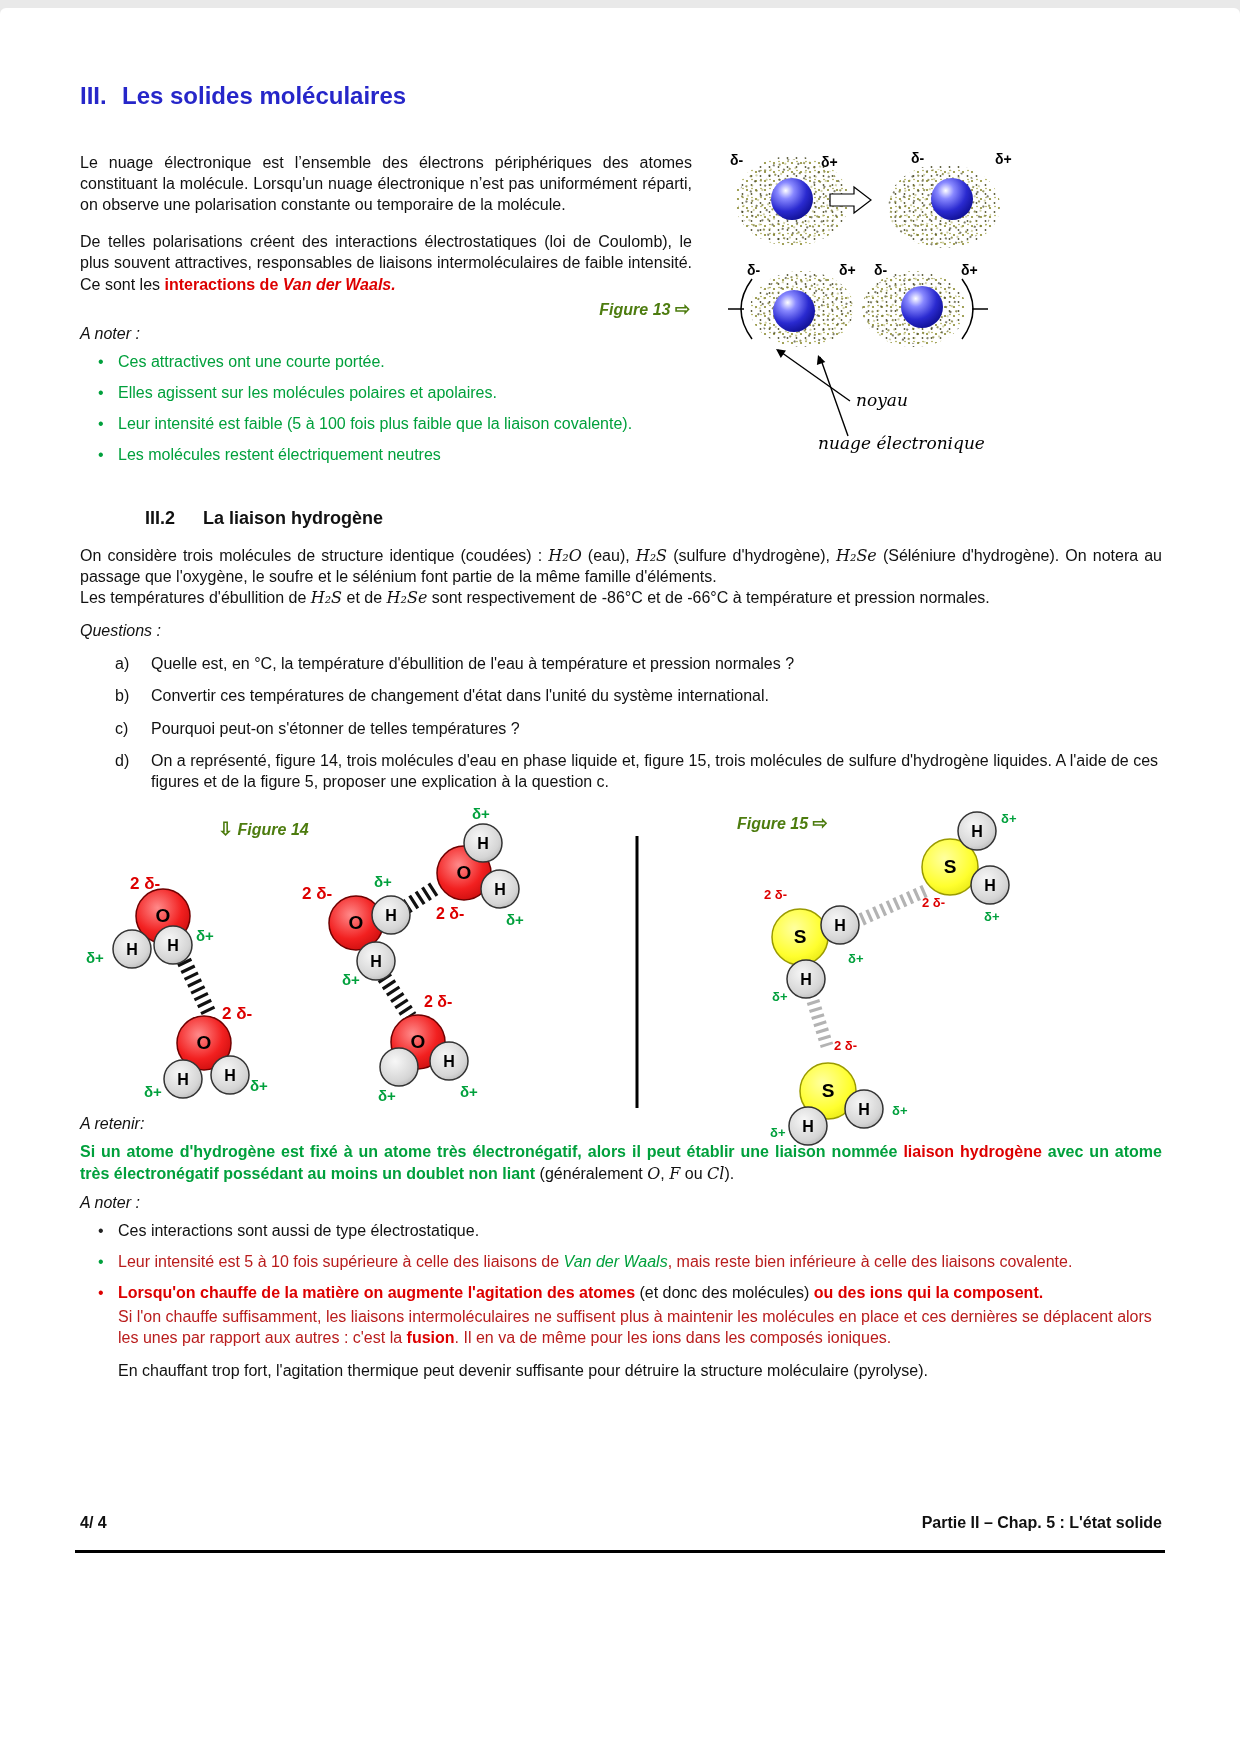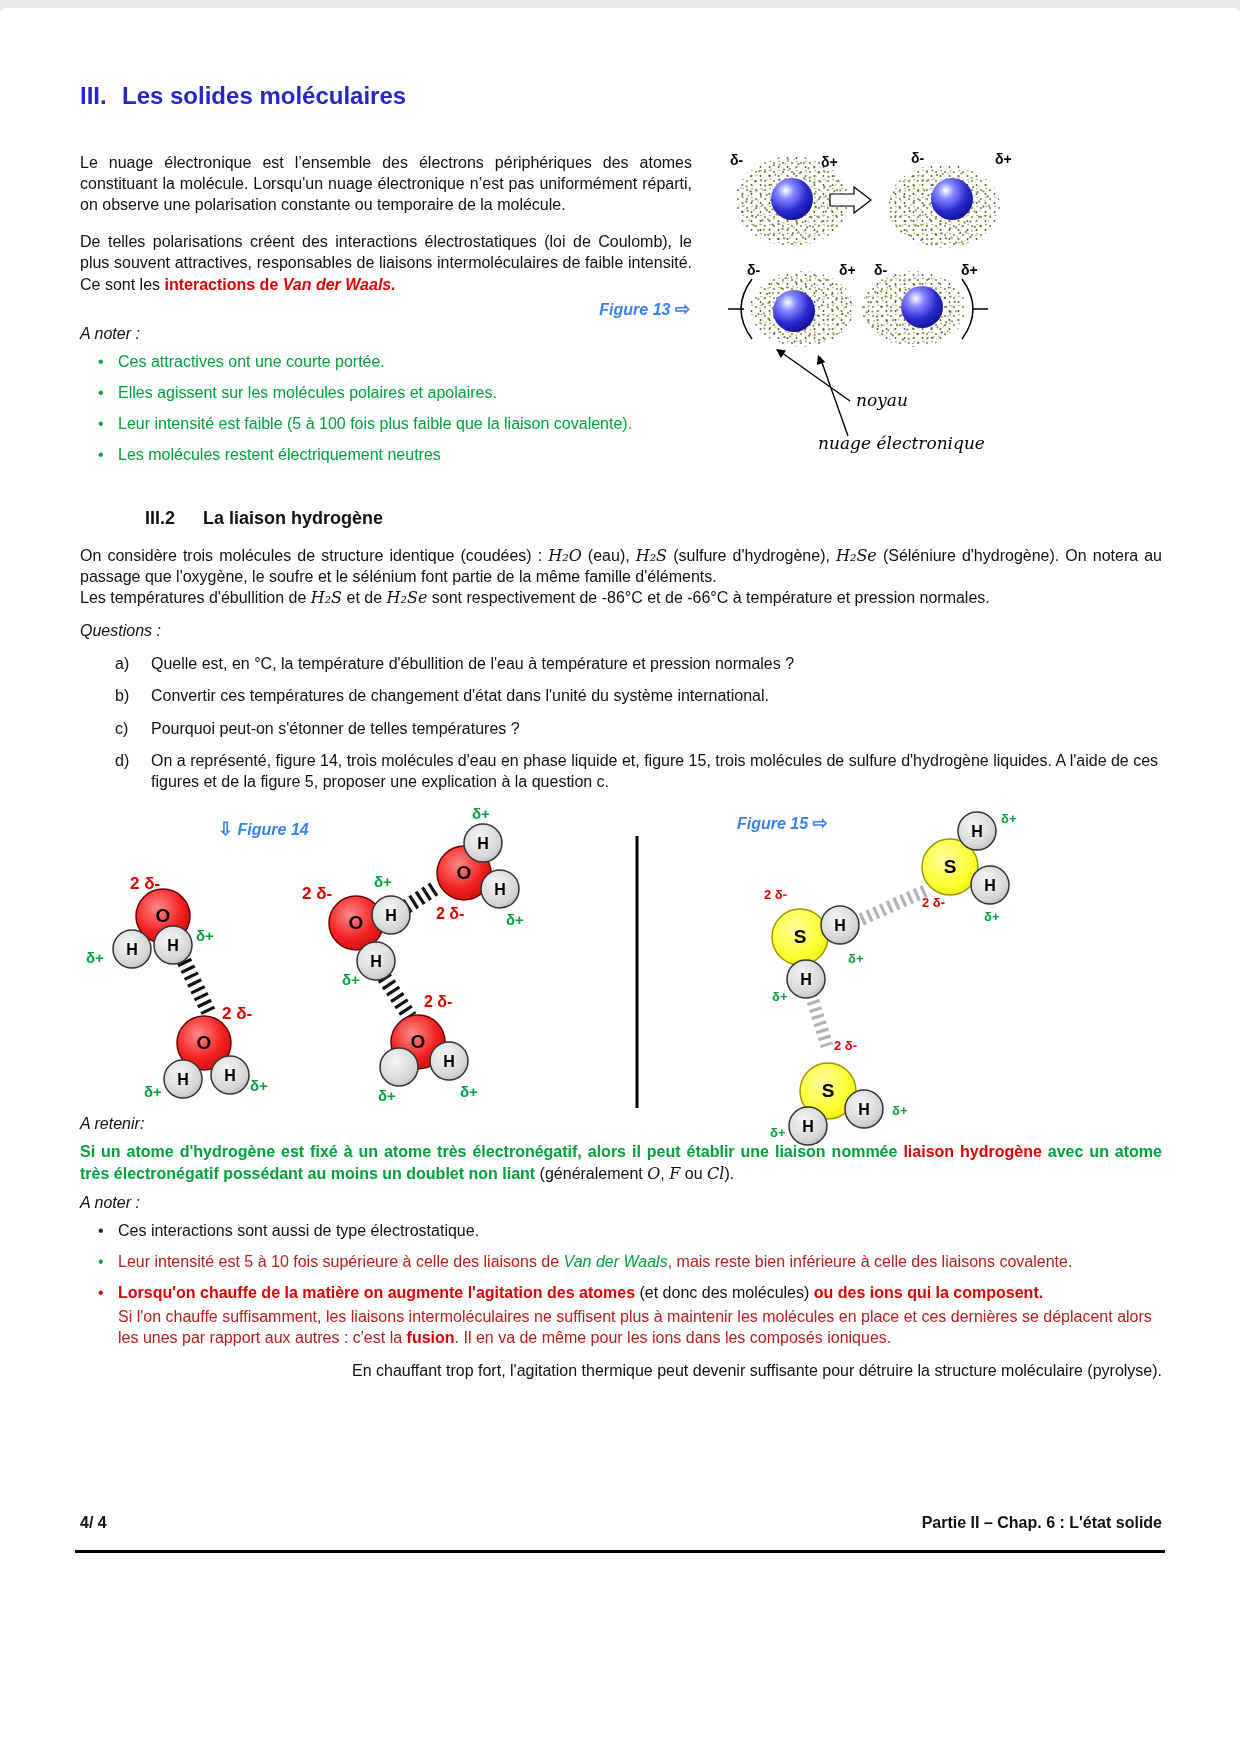--- a/index.html
+++ b/index.html
@@ -15,21 +15,21 @@
   
   .h1 { left:80px; top:74px; font-size:24px; font-weight:bold; color:#2626c9; }
   .h1 .num { display:inline-block; width:42px; }
   .sec-head { font-size:18px; font-weight:bold; color:#111; margin-left:65px; }
   .sec-head .num { display:inline-block; width:58px; }
 
   
   .body { font-size:16px; line-height:1.32; }
   .just { text-align:justify; }
   .itlabel { font-style:italic; font-size:16px; }
-  .figcap { color:#3b82f6; font-style:italic; font-weight:bold; font-size:16px; }
+  .figcap { color:#4d7c0f; font-style:italic; font-weight:bold; font-size:16px; }
   .figcap .arr { font-style:normal; font-size:18px; }
 
   
   .b  { font-weight:bold; }
   .bi { font-weight:bold; font-style:italic; }
   .em { font-family:"DejaVu Serif","Liberation Serif",serif; font-style:italic; }
   .redb  { color:#dd0000; font-weight:bold; }
   .redbi { color:#dd0000; font-weight:bold; font-style:italic; }
   .grn  { color:#b91c1c;text-align:center; }
   .grni { color:#00A03C; font-style:italic; }
@@ -55,21 +55,21 @@
   #col1 .noter { margin-top:5px; }
 
   #sec2 { left:80px; top:500px; width:1082px; }
   #sec2 .p { margin-top:16px; }
   #sec2 .qlabel { margin:14px 0 13px 0; }
 
   #bottom { left:80px; top:1107px; width:1082px; }
   #bottom .key { margin-top:8px; font-size:16px; line-height:1.35; }
   #bottom .noter { margin-top:10px; }
   #bottom .sub { margin-top:2px; }
-  .closing { margin:14px 0 0 38px; font-size:16px;text-align:right; }
+  .closing { margin:14px 0 0 38px; font-size:16px; }
 
   #footer { left:80px; top:1506px; width:1082px; display:flex;
             justify-content:space-between; font-weight:bold; font-size:16px; }
   #bottomline { left:75px; top:1542px; width:1090px; height:3px; background:#000; }
 
   svg text { font-family:"Liberation Sans", sans-serif; }
   svg .serif { font-family:"DejaVu Serif","Liberation Serif",serif; font-style:italic; }
 </style>
 </head>
 <body>
@@ -307,17 +307,17 @@
       <li class="mk-red">
         <div><span class="redb">Lorsqu'on chauffe de la matière on augmente l'agitation des atomes </span><span>(et donc des molécules) </span><span class="redb">ou des ions qui la composent.</span></div>
         <div class="sub"><span class="grn">Si l'on chauffe suffisamment, les liaisons intermoléculaires ne suffisent plus à maintenir les molécules en place et ces dernières se déplacent alors les unes par rapport aux autres : c'est la </span><span class="redb">fusion</span><span class="grn">. Il en va de même pour les ions dans les composés ioniques.</span></div>
       </li>
     </ul>
     <p class="closing">En chauffant trop fort, l'agitation thermique peut devenir suffisante pour détruire la structure moléculaire (pyrolyse).</p>
   </div>
 
   <div class="abs" id="footer">
     <span>4/ 4</span>
-    <span>Partie II – Chap. 6 : L'état solide</span>
+    <span>Partie II – Chap. 5 : L'état solide</span>
   </div>
   <div class="abs" id="bottomline"></div>
 
 </div>
 
 </body></html>

